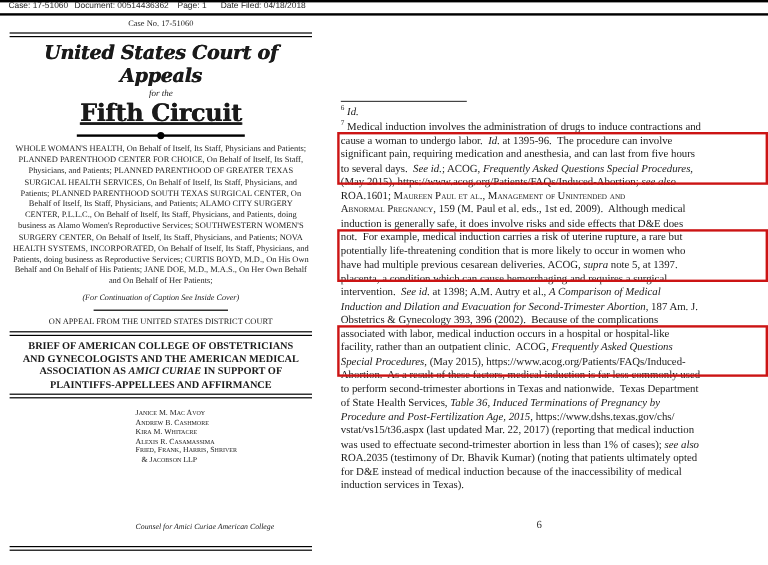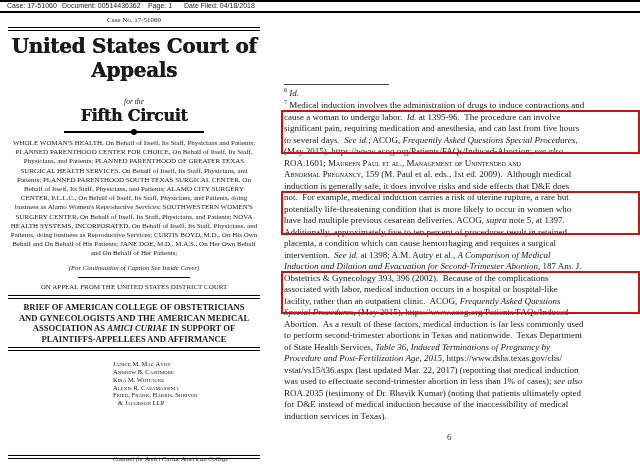--- a/index.html
+++ b/index.html
@@ -14,25 +14,25 @@
     font-family:"Liberation Sans",sans-serif;font-size:7px;color:#222;}
   .stamp-field{position:absolute;top:0;white-space:pre;}
   .stamp-field:nth-child(1){left:7px;}
   .stamp-field:nth-child(2){left:62px;}
   .stamp-field:nth-child(3){left:148px;}
   .stamp-field:nth-child(4){left:184px;}
   
   .cover{position:absolute;left:8px;top:10px;width:252px;text-align:center;}
   .case-no{font-size:7px;margin-top:6px;}
   .dbl-rule{height:2px;border-top:1px solid #000;border-bottom:1px solid #000;margin:3px 0;}
-  .court-name{font-family:"DejaVu Serif",serif;font-weight:bold;font-size:20px;
-    letter-spacing:-0.3px;margin-top:3px;text-shadow:0.4px 0 0 currentColor;}
-  .court-for{font-style:italic;font-size:7.5px;margin-top:15px;}
-  .court-circuit{font-family:"DejaVu Serif",serif;font-weight:bold;font-size:16px;
-    letter-spacing:-0.3px;text-shadow:0.4px 0 0 currentColor;}
+  .court-name{font-family:"DejaVu Serif",serif;font-weight:bold;font-size:16px;
+    letter-spacing:-0.3px;margin-top:3px;text-shadow:0.4px 0 0 currentColor;font-style:italic;}
+  .court-for{font-style:italic;font-size:7.5px;margin-top:1px;}
+  .court-circuit{font-family:"DejaVu Serif",serif;font-weight:bold;font-size:20px;
+    letter-spacing:-0.3px;text-shadow:0.4px 0 0 currentColor;text-decoration:underline;}
   .flourish{width:140px;height:2px;background:#000;margin:6px auto 5px auto;position:relative;}
   .flourish::after{content:"";position:absolute;left:50%;top:-2px;margin-left:-3px;
     width:6px;height:6px;border-radius:50%;background:#000;}
   .caption{font-size:7px;line-height:9.2px;margin:6px 1px 0 1px;}
   .caption-note{font-style:italic;font-size:6.8px;margin-top:5px;}
   .short-rule{width:112px;border-top:1px solid #000;margin:6px auto 5px auto;}
   .appeal{font-size:7px;line-height:9.5px;}
   .brief-title{font-weight:bold;font-size:8.6px;line-height:10.5px;margin:3px 6px;}
   .counsel{margin:9px 0 0 105px;text-align:left;font-size:6.5px;line-height:7.8px;}
   .c-line{white-space:pre;}
@@ -103,21 +103,20 @@
       <div class="fn-line"><span>cause a woman to undergo labor.  </span><span class="it">Id.</span><span> at 1395-96.  The procedure can involve</span></div>
       <div class="fn-line"><span>significant pain, requiring medication and anesthesia, and can last from five hours</span></div>
       <div class="fn-line"><span>to several days.  </span><span class="it">See id.</span><span>; ACOG, </span><span class="it">Frequently Asked Questions Special Procedures</span><span>,</span></div>
       <div class="fn-line"><span>(May 2015), https://www.acog.org/Patients/FAQs/Induced-Abortion; </span><span class="it">see also</span></div>
       <div class="fn-line"><span>ROA.1601; </span><span class="sc">Maureen Paul et al.</span><span>, </span><span class="sc">Management of Unintended and</span></div>
       <div class="fn-line"><span class="sc">Abnormal Pregnancy</span><span>, 159 (M. Paul et al. eds., 1st ed. 2009).  Although medical</span></div>
       <div class="fn-line"><span>induction is generally safe, it does involve risks and side effects that D&amp;E does</span></div>
       <div class="fn-line"><span>not.  For example, medical induction carries a risk of uterine rupture, a rare but</span></div>
       <div class="fn-line"><span>potentially life-threatening condition that is more likely to occur in women who</span></div>
       <div class="fn-line"><span>have had multiple previous cesarean deliveries. ACOG, </span><span class="it">supra</span><span> note 5, at 1397.</span></div>
-      <div class="fn-line"><span>Additionally, approximately five to ten percent of procedures result in retained</span></div>
       <div class="fn-line"><span>placenta, a condition which can cause hemorrhaging and requires a surgical</span></div>
       <div class="fn-line"><span>intervention.  </span><span class="it">See id.</span><span> at 1398; A.M. Autry et al., </span><span class="it">A Comparison of Medical</span></div>
       <div class="fn-line"><span class="it">Induction and Dilation and Evacuation for Second-Trimester Abortion</span><span>, 187 Am. J.</span></div>
       <div class="fn-line"><span>Obstetrics &amp; Gynecology 393, 396 (2002).  Because of the complications</span></div>
       <div class="fn-line"><span>associated with labor, medical induction occurs in a hospital or hospital-like</span></div>
       <div class="fn-line"><span>facility, rather than an outpatient clinic.  ACOG, </span><span class="it">Frequently Asked Questions</span></div>
       <div class="fn-line"><span class="it">Special Procedures</span><span>, (May 2015), https://www.acog.org/Patients/FAQs/Induced-</span></div>
       <div class="fn-line"><span>Abortion.  As a result of these factors, medical induction is far less commonly used</span></div>
       <div class="fn-line"><span>to perform second-trimester abortions in Texas and nationwide.  Texas Department</span></div>
       <div class="fn-line"><span>of State Health Services, </span><span class="it">Table 36, Induced Terminations of Pregnancy by</span></div>

